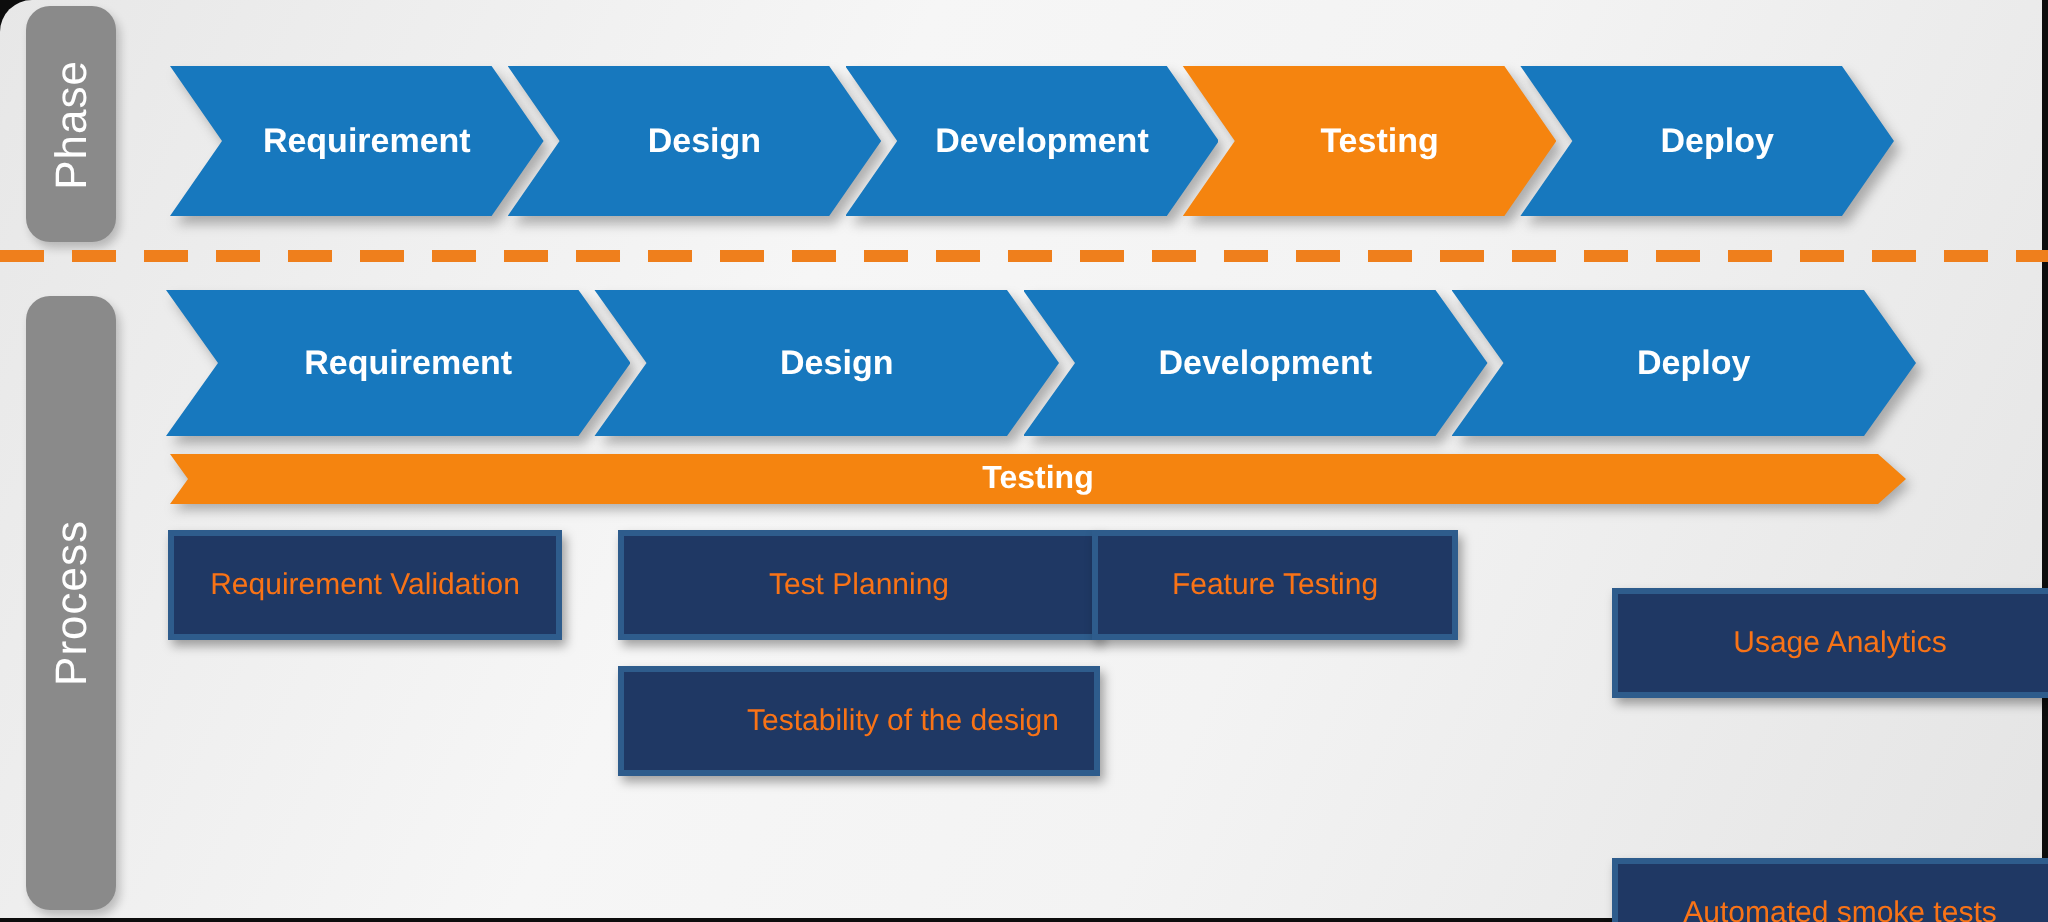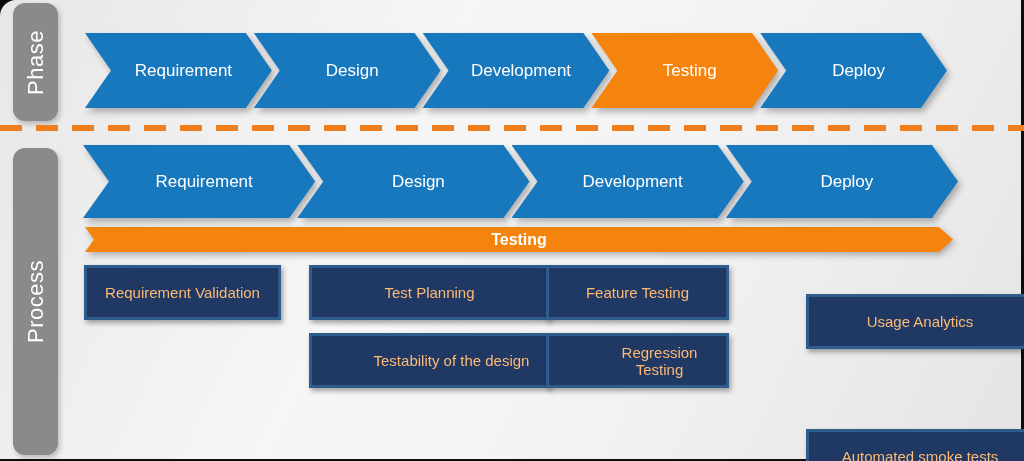--- a/index.html
+++ b/index.html
@@ -36,21 +36,21 @@
   .chev-wrap {
     flex:1 1 0; height:100%;
     filter:drop-shadow(3px 4px 3px rgba(90,90,90,.45));
   }
   .chev-wrap + .chev-wrap { margin-left:-18px;text-align:right; }
   .chev {
     width:100%; height:100%;
     background:#1778be;
     clip-path:polygon(0 0, calc(100% - 26px) 0, 100% 50%, calc(100% - 26px) 100%, 0 100%, 26px 50%);
     display:flex; align-items:center; justify-content:center;
-    color:#fff; font-weight:normal; font-size:17px;
+    color:#fff; font-weight:bold; font-size:17px;
     padding-left:10px;
   }
   .chev.orange { background:#f5840f; }
   
   .divider {
     position:absolute; left:0; top:125px; width:1024px; height:6px;
     background:repeating-linear-gradient(90deg,#ef7f1c 0 22px,transparent 22px 36px);
   }
   
   .banner-wrap {
@@ -63,21 +63,21 @@
     clip-path:polygon(0 0, calc(100% - 14px) 0, 100% 50%, calc(100% - 14px) 100%, 0 100%, 9px 50%);
     display:flex; align-items:center; justify-content:center;
     color:#fff; font-weight:bold; font-size:16px;
   }
   
   .pbox {
     position:absolute; height:55px;
     background:#1f3864; border:3px solid #2e5c8c;
     box-shadow:2px 3px 5px rgba(0,0,0,.35);
     display:flex; align-items:center; justify-content:center;
-    color:#fdba74; font-size:15px; text-align:center; padding:0 4px;
+    color:#f97316; font-size:15px; text-align:left; padding:0 4px;
   }
   .col1 { left:84px;  width:197px; }
   .col2 { left:309px; width:241px; }
   .col3 { left:546px; width:183px; }
   .col4 { left:806px; width:228px;margin-top:29px; }
   .row1 { top:265px; }
   .row2 { top:333px;padding-left:48px; }
   .row3 { top:400px; }
 </style>
 </head>
@@ -131,18 +131,17 @@
   <div class="banner-wrap">
     <div class="banner">Testing</div>
   </div>
 
   <div class="pbox col1 row1">Requirement Validation</div>
 
   <div class="pbox col2 row1">Test Planning</div>
   <div class="pbox col2 row2">Testability of the design</div>
 
   <div class="pbox col3 row1">Feature Testing</div>
-  <div class="pbox col3 row2">Regression Testing</div>
 
   <div class="pbox col4 row1">Usage Analytics</div>
   <div class="pbox col4 row3">Automated smoke tests</div>
 
 </div>
 
 </body></html>

